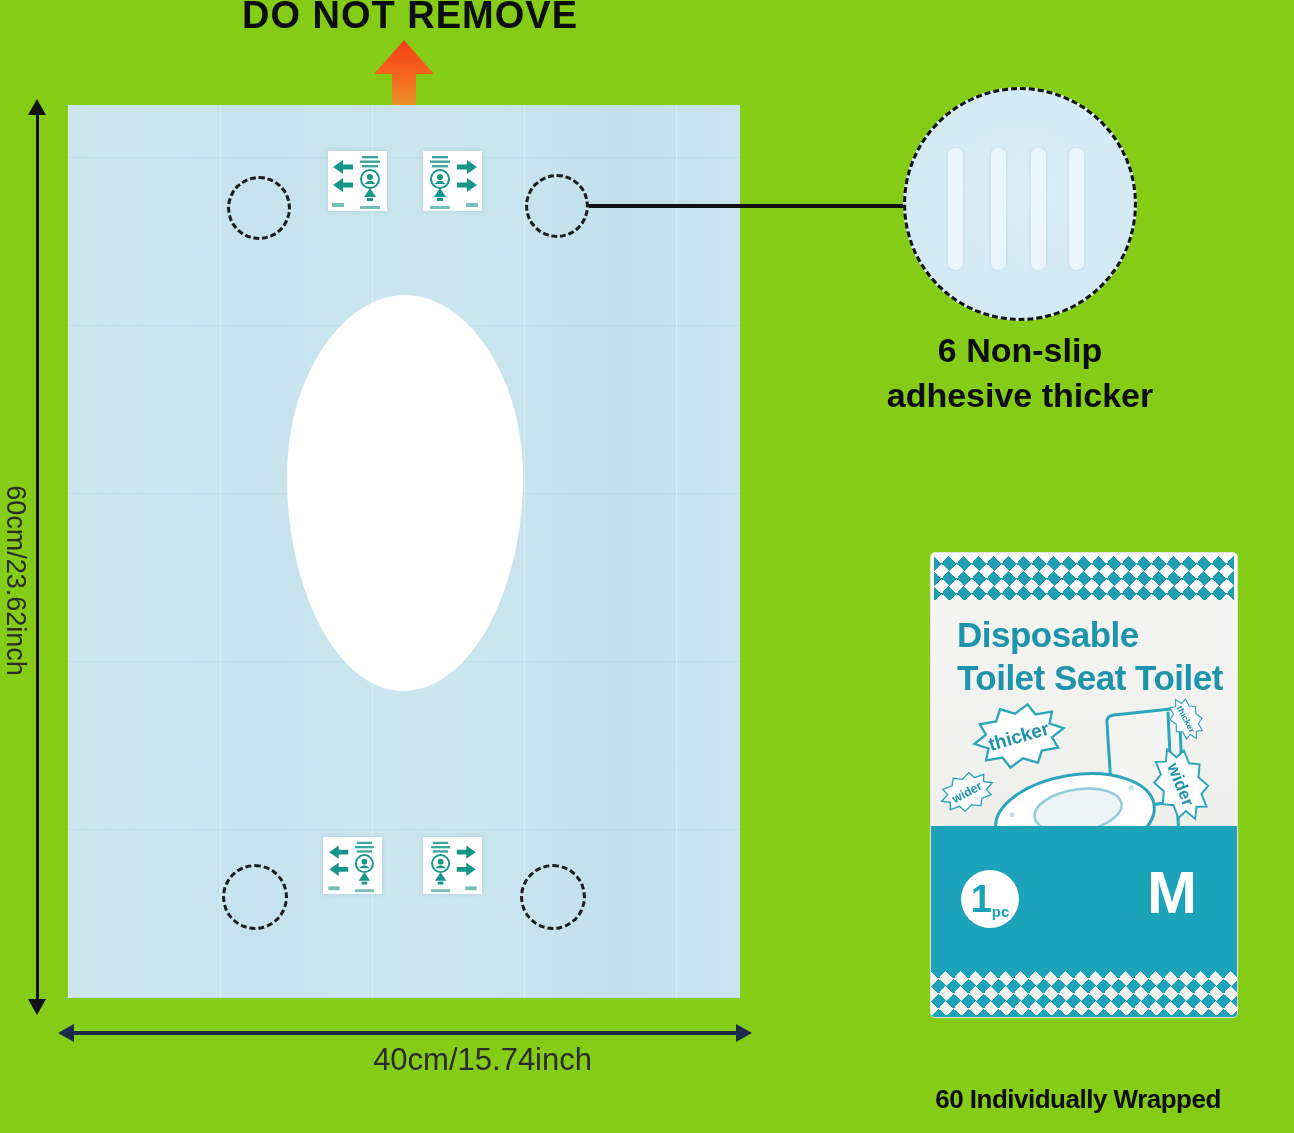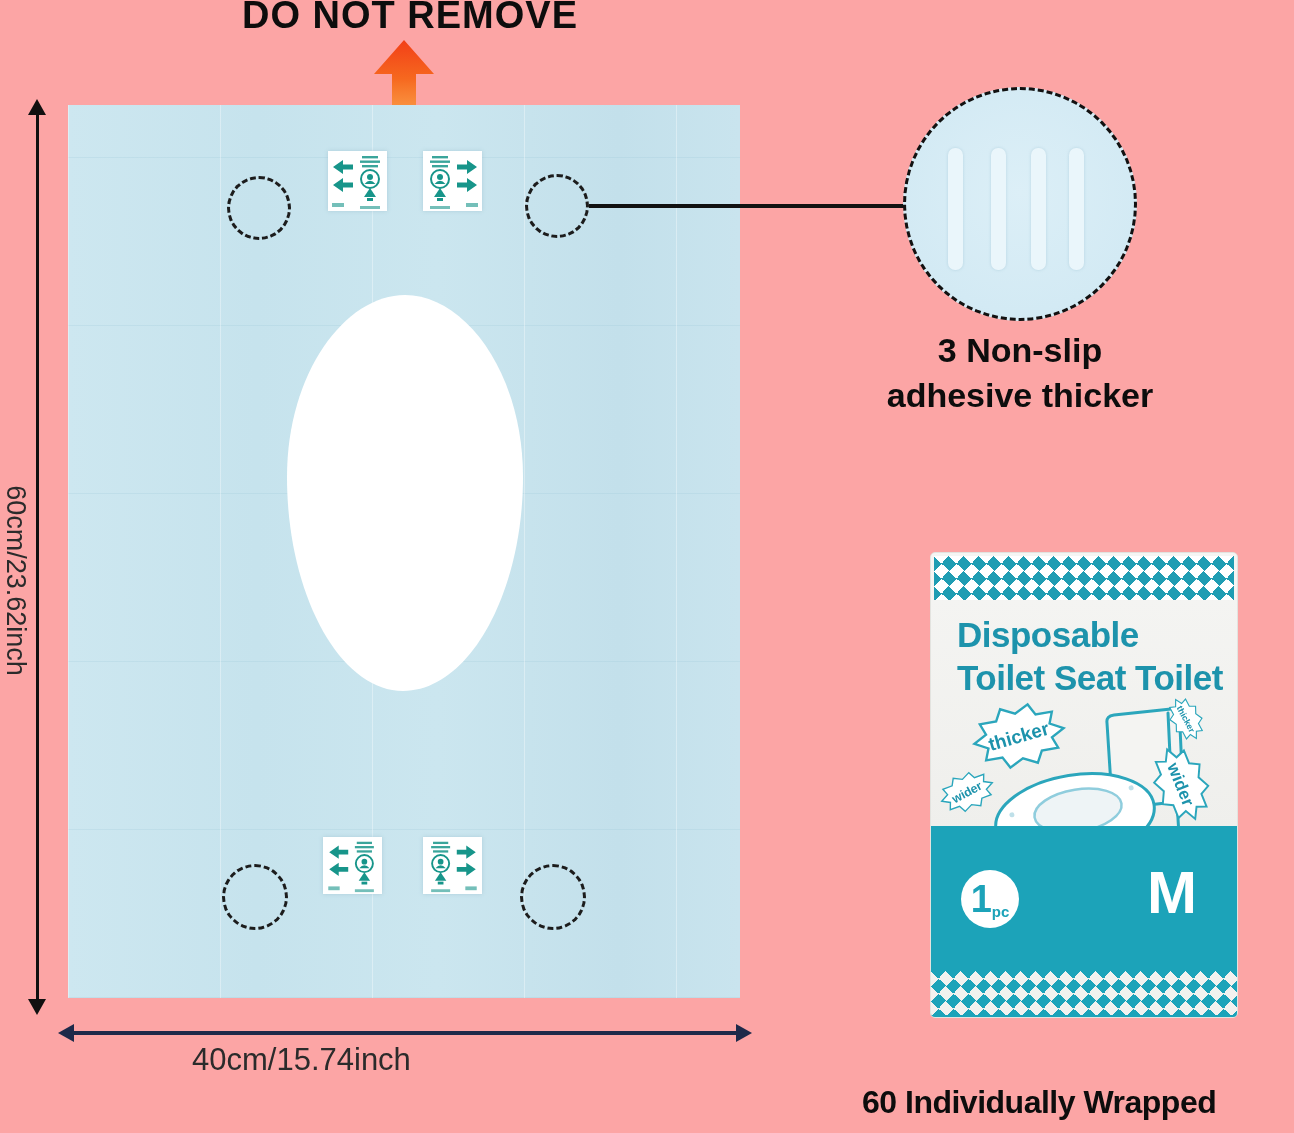--- a/index.html
+++ b/index.html
@@ -1,19 +1,19 @@
 <!DOCTYPE html>
 <html><head>
 <meta charset="utf-8">
 <style>
   * { margin:0; padding:0; box-sizing:border-box; }
   html,body { background:#ffffff; }
   body { font-family:"Liberation Sans", sans-serif; }
   #canvas {
-    position:relative; width:1294px; height:1133px; background:#fca5a5; overflow:hidden;
+    position:relative; width:1294px; height:1133px; background:#84cc16; overflow:hidden;
   }
   .abs { position:absolute; }
 
   
   .do-not-remove {
     left:180px; top:-6px; width:460px; text-align:center;
     font-size:38px; font-weight:700; color:#0d0d0d; letter-spacing:1px;
   }
   .up-arrow { left:372px; top:40px; width:64px; height:86px; }
 
@@ -61,21 +61,21 @@
   .tri { width:0; height:0; }
   .v-tri-top { left:28px; top:99px; border-left:9px solid transparent; border-right:9px solid transparent; border-bottom:16px solid #101010; }
   .v-tri-bottom { left:28px; top:999px; border-left:9px solid transparent; border-right:9px solid transparent; border-top:16px solid #101010; }
   .v-label {
     left:-91px; top:565px; width:212px; text-align:center;
     font-size:27px; color:#2b2b2b; transform:rotate(90deg);
   }
   .h-line { left:72px; top:1031px; width:664px; height:4px; background:#1e2a4a; }
   .h-tri-left { left:58px; top:1024px; border-top:9px solid transparent; border-bottom:9px solid transparent; border-right:16px solid #1e2a4a; }
   .h-tri-right { left:736px; top:1024px; border-top:9px solid transparent; border-bottom:9px solid transparent; border-left:16px solid #1e2a4a; }
-  .h-label { left:192px; top:1042px; width:400px; text-align:left; font-size:31px; color:#2b2b2b; }
+  .h-label { left:192px; top:1042px; width:400px; text-align:right; font-size:31px; color:#2b2b2b; }
 
   
   .package {
     left:930px; top:552px; width:308px; height:466px;
     background:linear-gradient(180deg,#f5f5f3 0%,#efefec 60%,#ececea 100%);
     border:1px solid #e3e3df; border-radius:5px; overflow:hidden;
   }
   .diamond-band-top {
     position:absolute; left:3px; right:3px; top:3px; height:44px;
     background:repeating-conic-gradient(from 45deg, #1f9db3 0% 25%, #ffffff 0% 50%);
@@ -101,22 +101,22 @@
     position:absolute; left:30px; top:44px; width:58px; height:58px; border-radius:50%;
     background:#ffffff; display:flex; align-items:center; justify-content:center;
   }
   .count-num { font-size:38px; font-weight:700; color:#1ca3b9; line-height:1; }
   .count-unit { font-size:15px; font-weight:700; color:#1ca3b9; align-self:flex-end; margin-bottom:8px;margin-top:28px; }
   .size-letter {
     position:absolute; right:40px; top:32px; font-size:60px; font-weight:700; color:#ffffff;
   }
 
   .wrapped-label {
-    left:862px; top:1084px; width:432px; text-align:left;
-    font-size:32px; font-weight:700; color:#0d0d0d; letter-spacing:-0.5px;
+    left:862px; top:1084px; width:432px; text-align:center;
+    font-size:26px; font-weight:700; color:#0d0d0d; letter-spacing:-0.5px;
   }
 </style>
 </head>
 <body>
 
 <div id="canvas">
 
   <div class="abs do-not-remove">DO NOT REMOVE</div>
   <div class="abs up-arrow">
     <svg viewBox="0 0 64 86" width="64" height="86">
@@ -218,21 +218,21 @@
   </div>
 
   <div class="abs connector"></div>
   <div class="abs magnifier">
     <div class="strip" style="left:42px;"></div>
     <div class="strip" style="left:85px;"></div>
     <div class="strip" style="left:125px;"></div>
     <div class="strip" style="left:163px;"></div>
   </div>
   <div class="abs callout-label">
-    <div>3 Non-slip</div>
+    <div>6 Non-slip</div>
     <div>adhesive thicker</div>
   </div>
 
   <div class="abs v-line"></div>
   <div class="abs tri v-tri-top"></div>
   <div class="abs tri v-tri-bottom"></div>
   <div class="abs v-label">60cm/23.62inch</div>
 
   <div class="abs h-line"></div>
   <div class="abs tri h-tri-left"></div>

